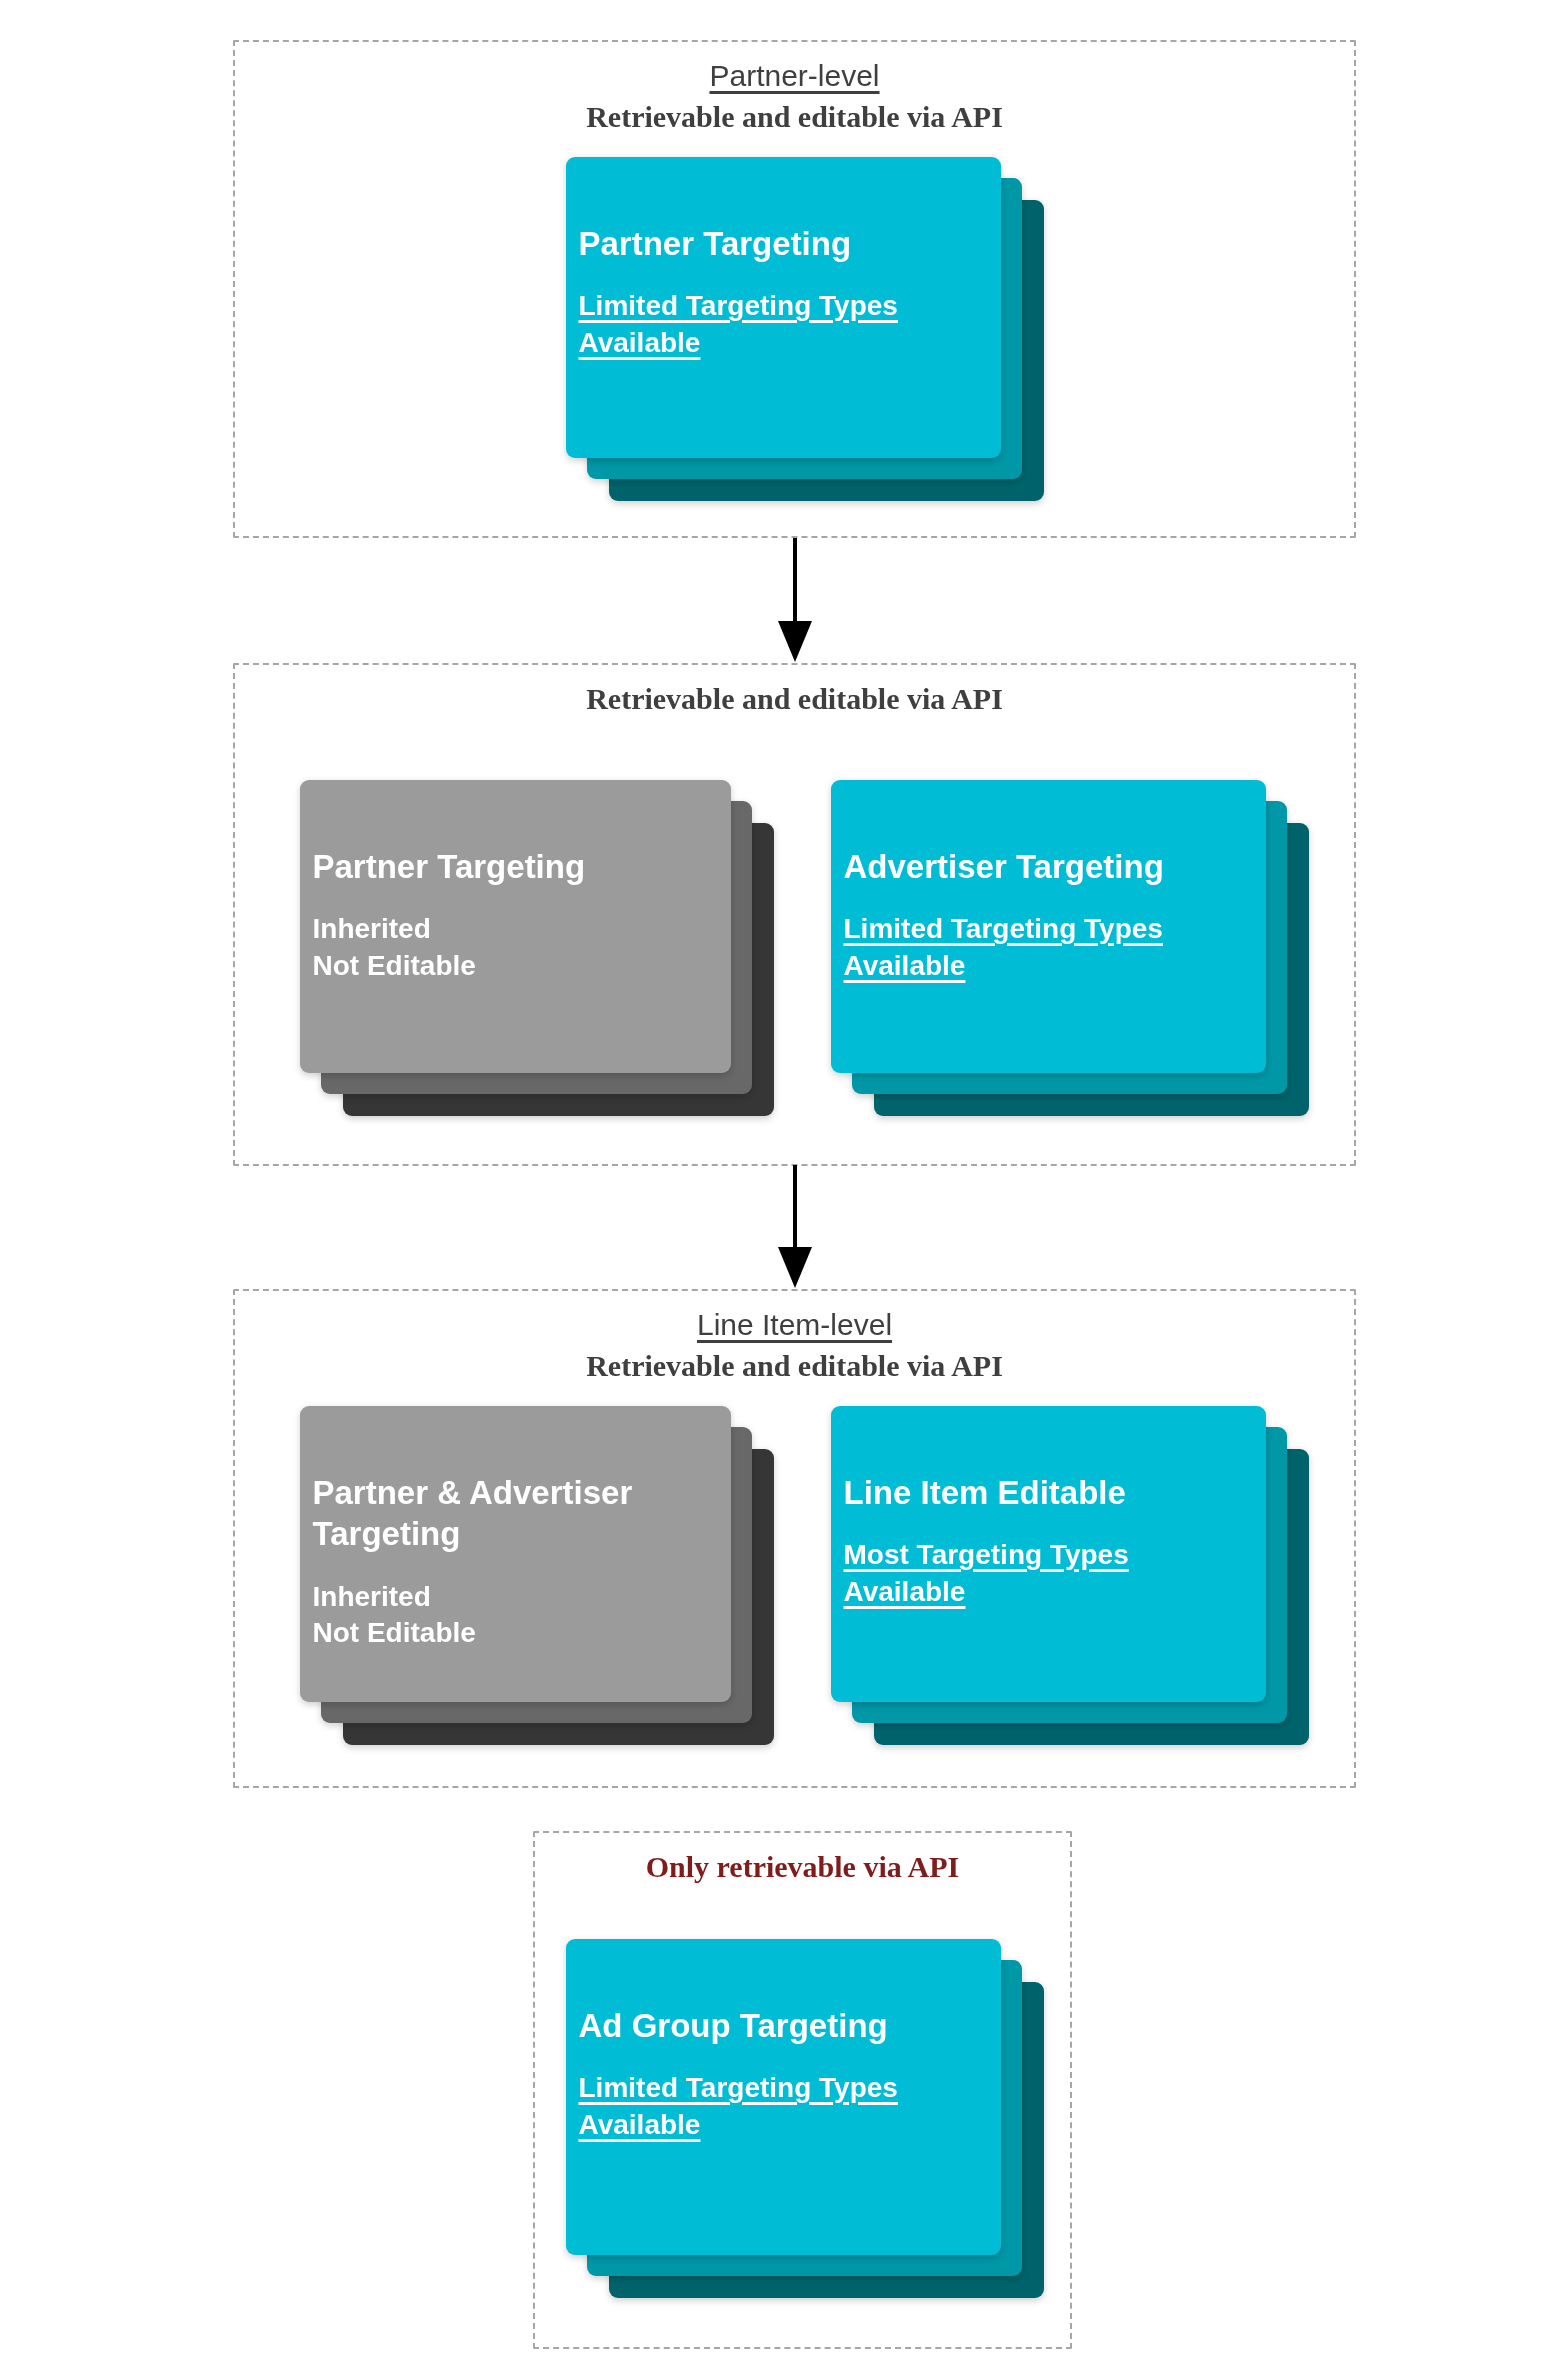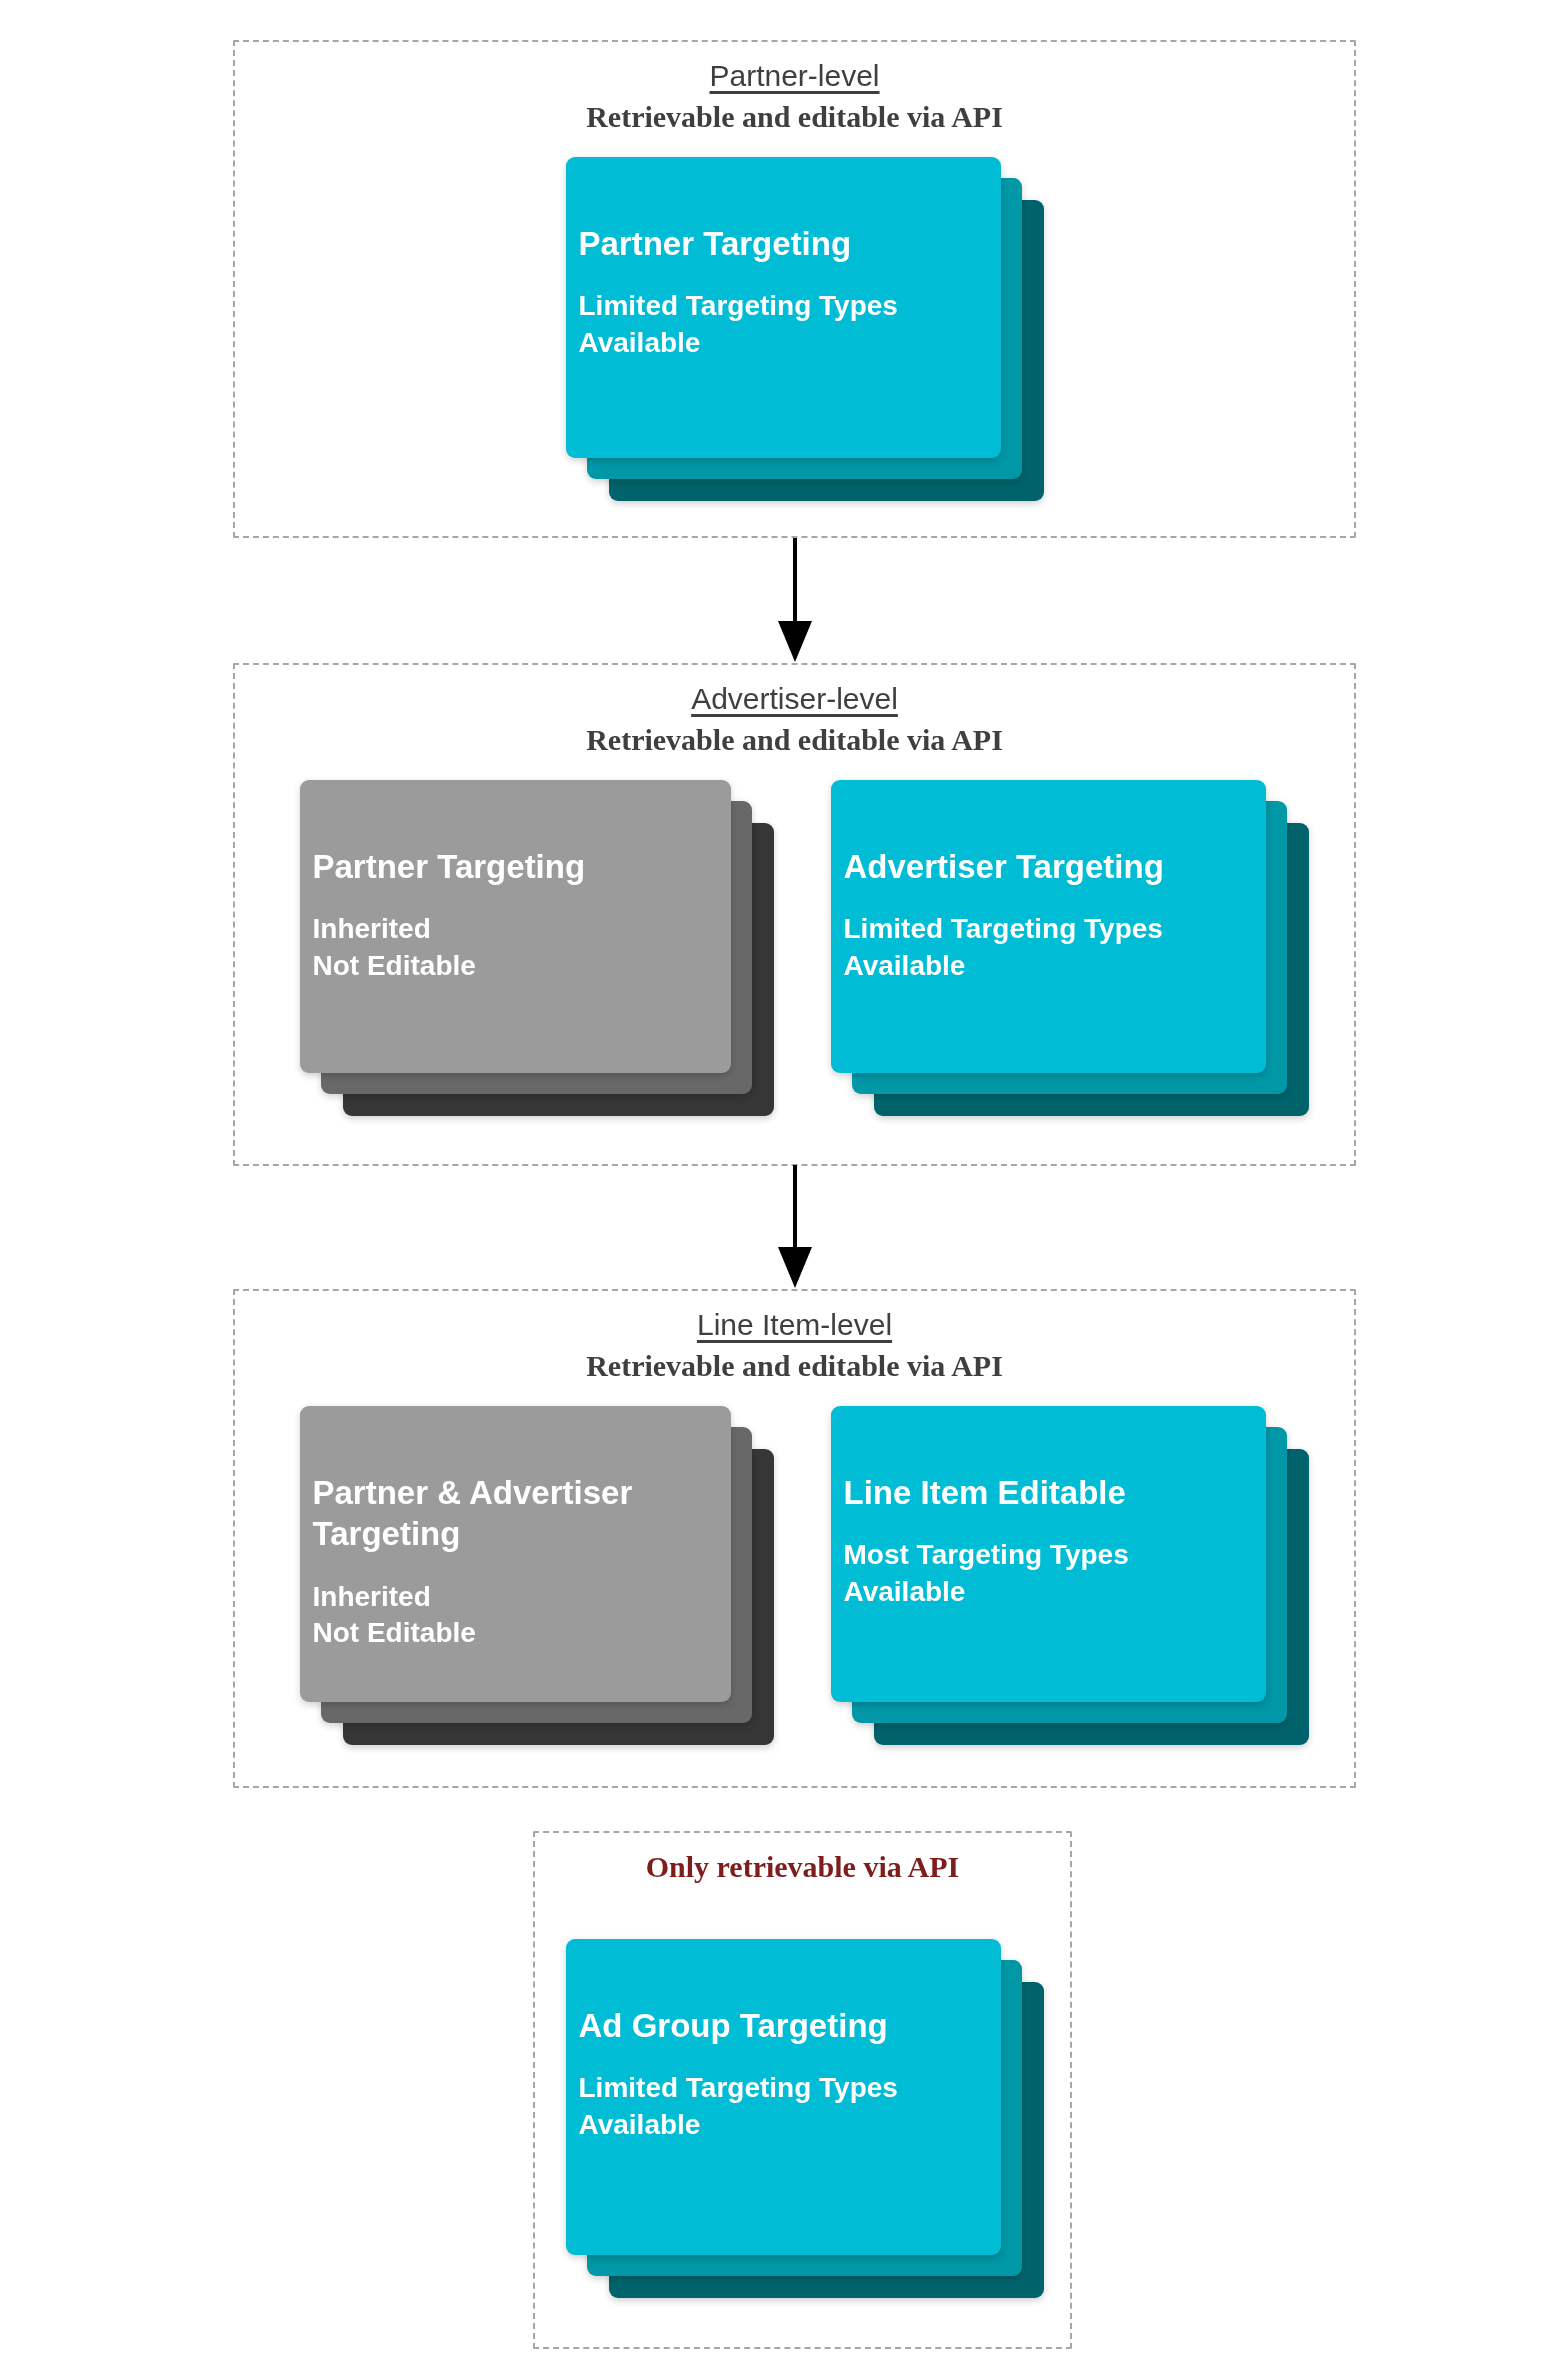--- a/index.html
+++ b/index.html
@@ -66,20 +66,21 @@
     font-weight: 700;
     line-height: 1.25;
     margin-bottom: 24px;
   }
   .ln {
     font-size: 28px;
     font-weight: 700;
     line-height: 1.3;
   }
   .ln.u {
+    text-decoration: underline;
     text-decoration-thickness: 2.7px;
     text-underline-offset: 5.4px;
   }
   .arrow { position: absolute; width: 34px; }
   .arrow-line { width: 4.5px; background: #000000; margin: 0 auto; }
   .arrow-head {
     width: 0; height: 0;
     border-left: 17px solid transparent;
     border-right: 17px solid transparent;
     border-top: 41px solid #000000;
@@ -108,21 +109,20 @@
     </div>
   </div>
 
   <div class="arrow" style="left:778px; top:538px;">
     <div class="arrow-line" style="height:83px;"></div>
     <div class="arrow-head"></div>
   </div>
 
   <div class="sec" style="left:233px; top:663px; width:1123px; height:503px;">
     <div class="sec-h">
-      <div class="sec-t">Advertiser-level</div>
       <div class="sec-s">Retrievable and editable via API</div>
     </div>
   </div>
   <div class="stack gray" style="left:300px; top:780px; width:431px; height:293px;">
     <div class="layer l3"></div>
     <div class="layer l2"></div>
     <div class="layer l1">
       <div class="content">
         <div class="ttl">Partner Targeting</div>
         <div class="ln">Inherited</div>

